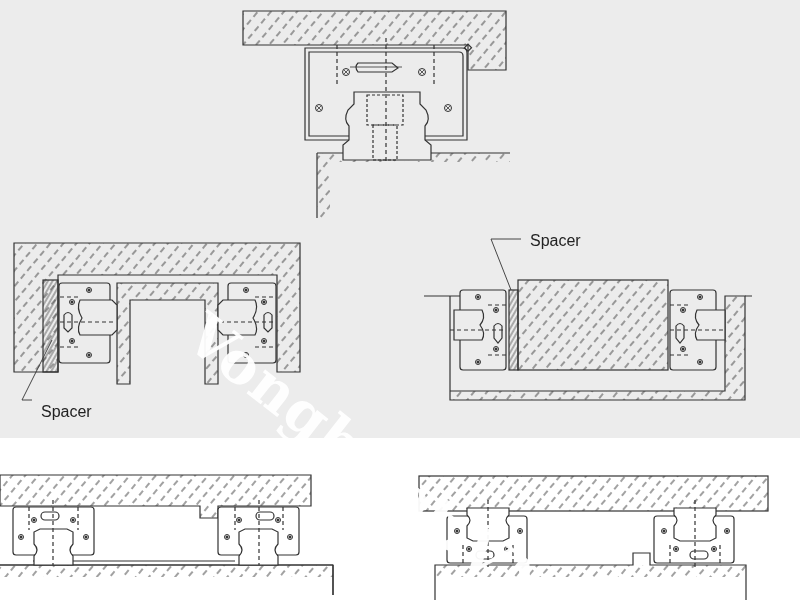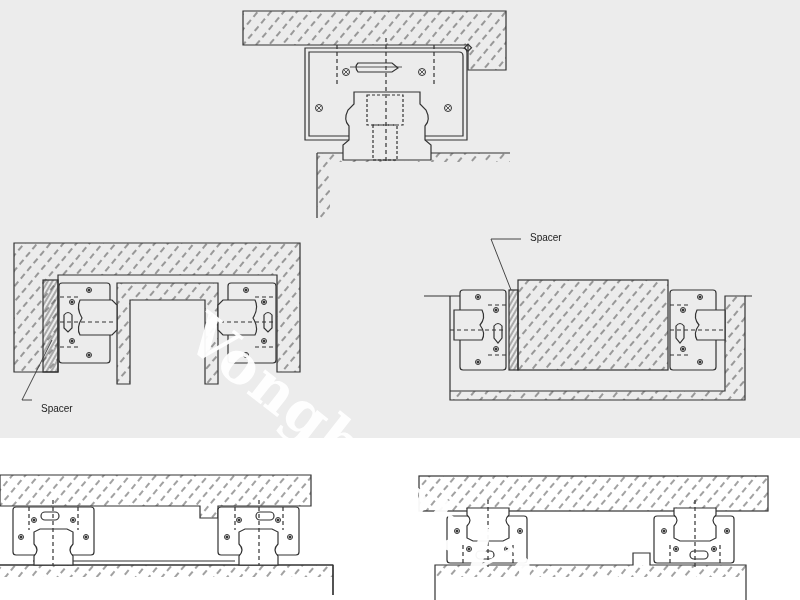--- a/index.html
+++ b/index.html
@@ -1,19 +1,19 @@
 <!DOCTYPE html>
 <html><head>
 <meta charset="utf-8">
 <style>
   html,body{margin:0;padding:0;}
   body{width:800px;height:600px;overflow:hidden;background:#ffffff;font-family:"Liberation Sans",sans-serif;}
   #stage{position:relative;width:800px;height:600px;}
   svg{position:absolute;left:0;top:0;}
-  .label{position:absolute;font-size:10px;color:#222;font-family:"Liberation Sans",sans-serif;}
+  .label{position:absolute;font-size:16px;color:#222;font-family:"Liberation Sans",sans-serif;}
   .wm{position:absolute;left:215px;top:300px;font-family:"DejaVu Serif",serif;font-weight:bold;font-size:58px;color:rgba(255,255,255,0.95);transform:rotate(38deg);transform-origin:0 0;white-space:nowrap;letter-spacing:1px;}
 </style>
 </head>
 <body>
 
 <div id="stage">
 <svg width="800" height="600" viewBox="0 0 800 600">
   <defs>
     <pattern id="hatch" patternUnits="userSpaceOnUse" width="10" height="10" patternTransform="rotate(-50)">
       <line x1="0" y1="5" x2="6" y2="5" stroke="#444" stroke-width="1"></line>

